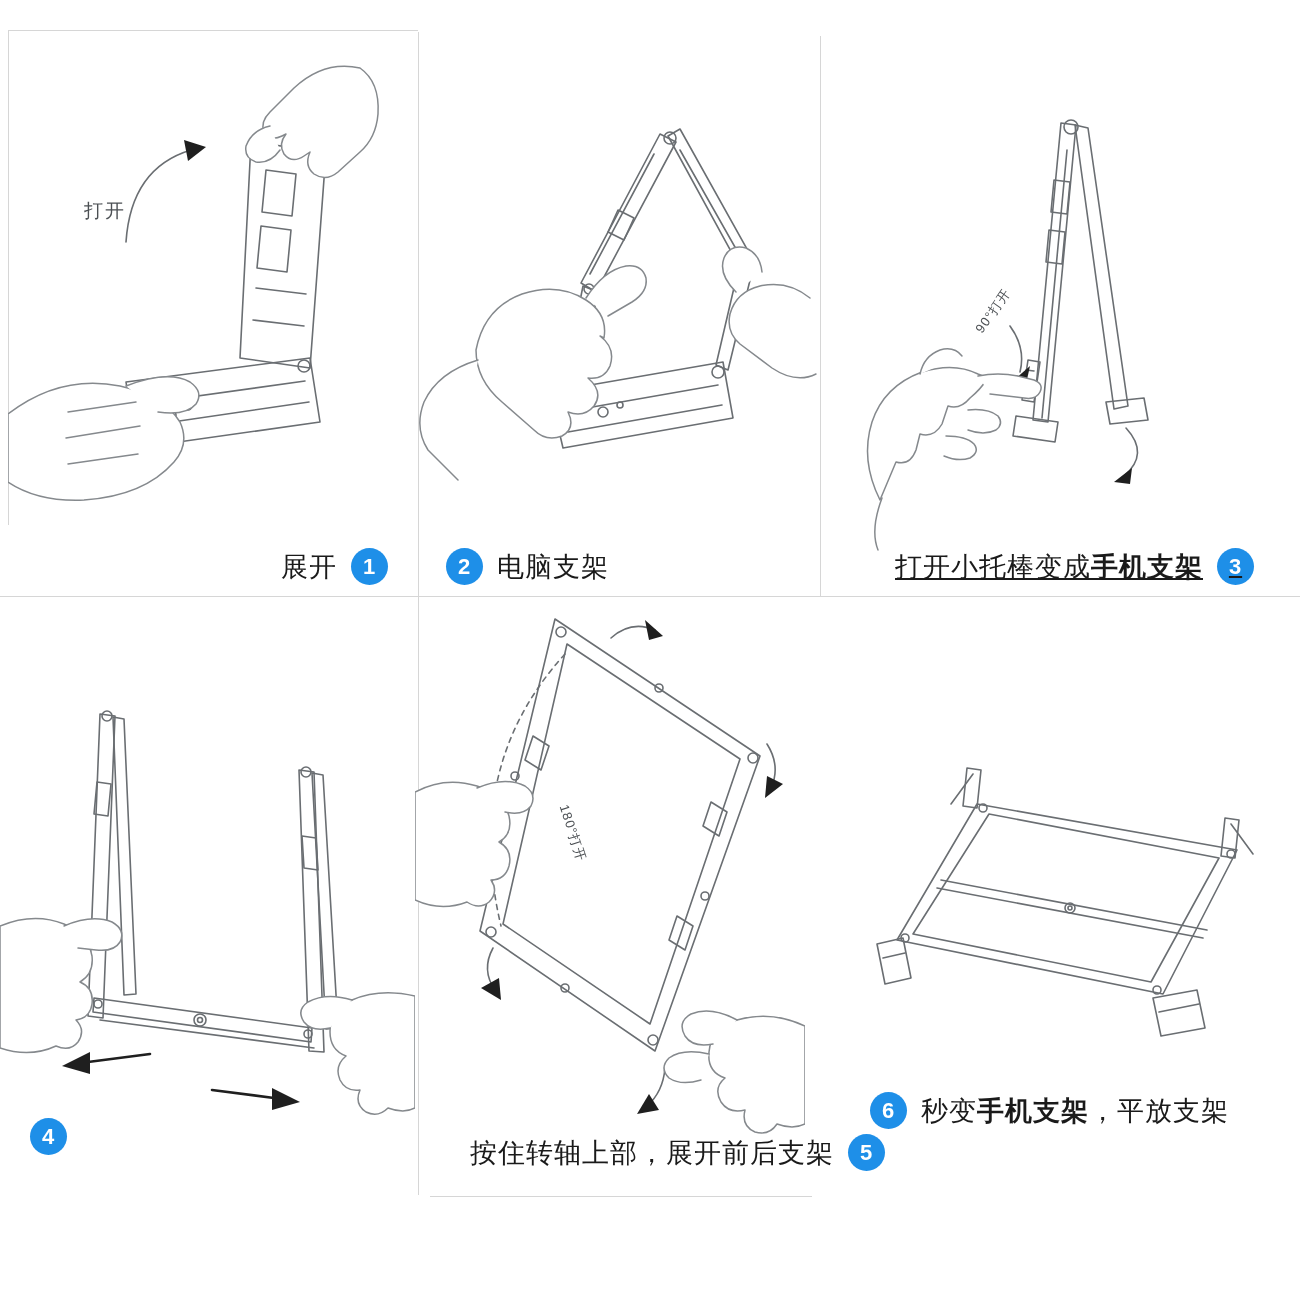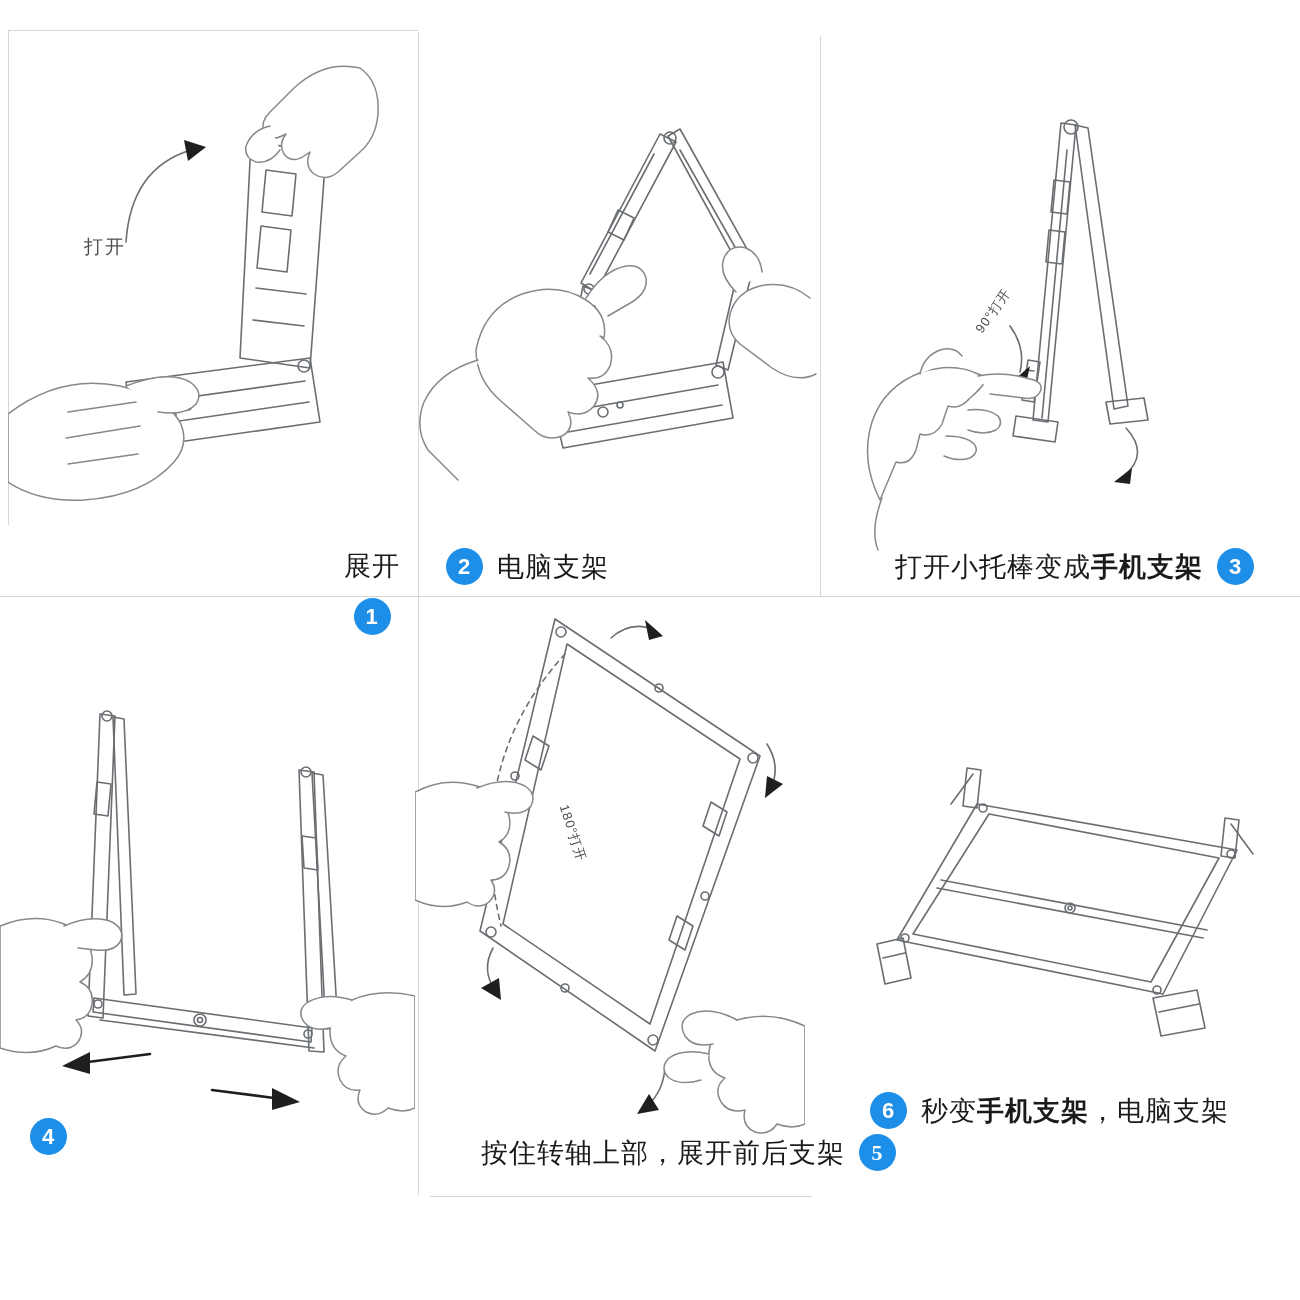--- a/index.html
+++ b/index.html
@@ -62,22 +62,22 @@
 
       <path class="hand" d="M352,38 Q372,52 370,84 Q368,108 352,122 L330,142 Q318,152 306,144 Q296,136 302,122 L296,126 Q284,134 276,124 Q270,114 278,104 L274,106 Q262,112 256,102 Q252,92 262,82 L286,58 Q316,30 352,38 Z"></path>
       <path class="hand" d="M262,96 Q244,100 238,116 Q236,128 248,132 Q262,134 272,120"></path>
 
       <path class="hand" d="M0,384 Q52,344 112,356 Q156,366 172,392 Q182,414 166,432 Q136,466 76,470 Q30,472 0,452 Z"></path>
       <path class="hand" d="M118,356 Q160,340 182,352 Q196,362 188,374 Q178,386 150,382"></path>
       <line class="hand" x1="60" y1="382" x2="128" y2="372"></line>
       <line class="hand" x1="58" y1="408" x2="132" y2="396"></line>
       <line class="hand" x1="60" y1="434" x2="130" y2="424"></line>
     </svg>
-    <span class="annot" style="left:76px;top:168px;margin-top:36px;">打开</span>
-    <div class="caption" style="right:18px;top:518px;flex-direction:column;">
+    <span class="annot" style="left:76px;top:168px;">打开</span>
+    <div class="caption" style="right:30px;top:518px;">
       <span><span>展开</span><span class="bold"></span><span></span></span>
       <span class="badge">1</span>
     </div>
   </div>
 
   <div class="panel" style="left:418px;top:30px;width:402px;height:565px;">
     <svg class="art" viewBox="0 0 402 520" preserveAspectRatio="xMidYMin meet">
 
       <polygon class="ln" points="242,104 258,112 178,262 163,253"></polygon>
       <line class="ln" x1="236" y1="124" x2="172" y2="244"></line>
@@ -135,21 +135,21 @@
       <polygon class="blk" points="294,452 312,438 310,454"></polygon>
 
       <path class="hand" d="M60,470 Q40,430 52,392 Q64,356 102,342 Q134,332 158,344 L168,348 Q160,360 150,368 Q140,380 128,376 L122,394 Q114,408 100,404 L96,420 Q90,436 76,432 Z"></path>
       <path class="hand" d="M158,346 Q178,342 198,346 L214,350 Q224,354 220,362 Q216,370 204,368 L170,364"></path>
       <path class="hand" d="M148,380 Q168,378 178,386 Q184,394 176,400 Q164,406 148,400"></path>
       <path class="hand" d="M126,406 Q146,406 154,414 Q160,422 150,428 Q138,432 124,426"></path>
       <path class="hand" d="M62,468 Q50,500 58,520"></path>
       <path class="hand" d="M100,344 Q104,326 120,320 Q134,316 142,326"></path>
     </svg>
     <span class="annot small" style="left:148px;top:272px;transform:rotate(-55deg);">90°打开</span>
-    <div class="caption" style="right:46px;top:518px;">
+    <div class="caption" style="right:46px;top:518px;text-decoration:underline;">
       <span><span>打开小托棒变成</span><span class="bold">手机支架</span><span></span></span>
       <span class="badge">3</span>
     </div>
   </div>
 
   <div class="panel" style="left:0px;top:596px;width:415px;height:600px;">
     <svg class="art" viewBox="0 0 415 600" preserveAspectRatio="xMidYMin meet">
 
       <circle class="ln" cx="107" cy="120" r="5"></circle>
       <polygon class="ln" points="100,118 115,120 103,422 88,420"></polygon>
@@ -213,21 +213,21 @@
       <polygon class="blk" points="222,518 244,514 234,498"></polygon>
 
       <path class="hand" d="M0,196 Q30,180 62,190 Q88,198 94,220 Q98,238 84,246 Q98,254 94,270 Q90,284 76,284 Q84,296 74,306 Q64,314 52,306 Q26,316 0,304 Z"></path>
       <path class="hand" d="M62,192 Q90,180 110,190 Q122,198 116,210 Q108,220 90,216"></path>
 
       <path class="hand" d="M390,430 Q356,414 322,424 Q296,432 294,456 Q292,476 310,482 Q298,492 306,506 Q314,518 330,514 Q326,530 340,536 Q354,540 362,528 Q378,534 390,528 Z"></path>
       <path class="hand" d="M322,424 Q296,410 276,418 Q262,426 270,440 Q278,452 298,448"></path>
       <path class="hand" d="M294,458 Q268,452 254,462 Q244,472 254,482 Q266,490 286,484"></path>
     </svg>
     <span class="annot small" style="left:128px;top:228px;transform:rotate(72deg);">180°打开</span>
-    <div class="caption" style="left:66px;top:538px;font-family:Liberation Serif, serif;">
+    <div class="caption" style="left:55px;top:538px;">
       <span><span>按住转轴上部，展开前后支架</span><span class="bold"></span><span></span></span>
       <span class="badge">5</span>
     </div>
   </div>
 
   <div class="panel" style="left:805px;top:596px;width:495px;height:600px;">
     <svg class="art" viewBox="0 0 495 600" preserveAspectRatio="xMidYMin meet">
 
       <polygon class="ln" points="162,172 176,174 172,212 158,210"></polygon>
       <line class="ln" x1="168" y1="178" x2="146" y2="208"></line>
@@ -247,17 +247,17 @@
       <circle class="ln" cx="426" cy="258" r="4"></circle>
       <circle class="ln" cx="178" cy="212" r="4"></circle>
 
       <polygon class="ln" points="72,348 98,342 106,382 80,388"></polygon>
       <line class="ln" x1="78" y1="362" x2="100" y2="357"></line>
       <polygon class="ln" points="348,402 392,394 400,432 356,440"></polygon>
       <line class="ln" x1="354" y1="416" x2="394" y2="408"></line>
     </svg>
     <div class="caption" style="left:65px;top:496px;">
       <span class="badge">6</span>
-      <span><span>秒变</span><span class="bold">手机支架</span><span>，电脑支架</span></span>
+      <span><span>秒变</span><span class="bold">手机支架</span><span>，平放支架</span></span>
     </div>
   </div>
 
 </div>
 
 </body></html>

